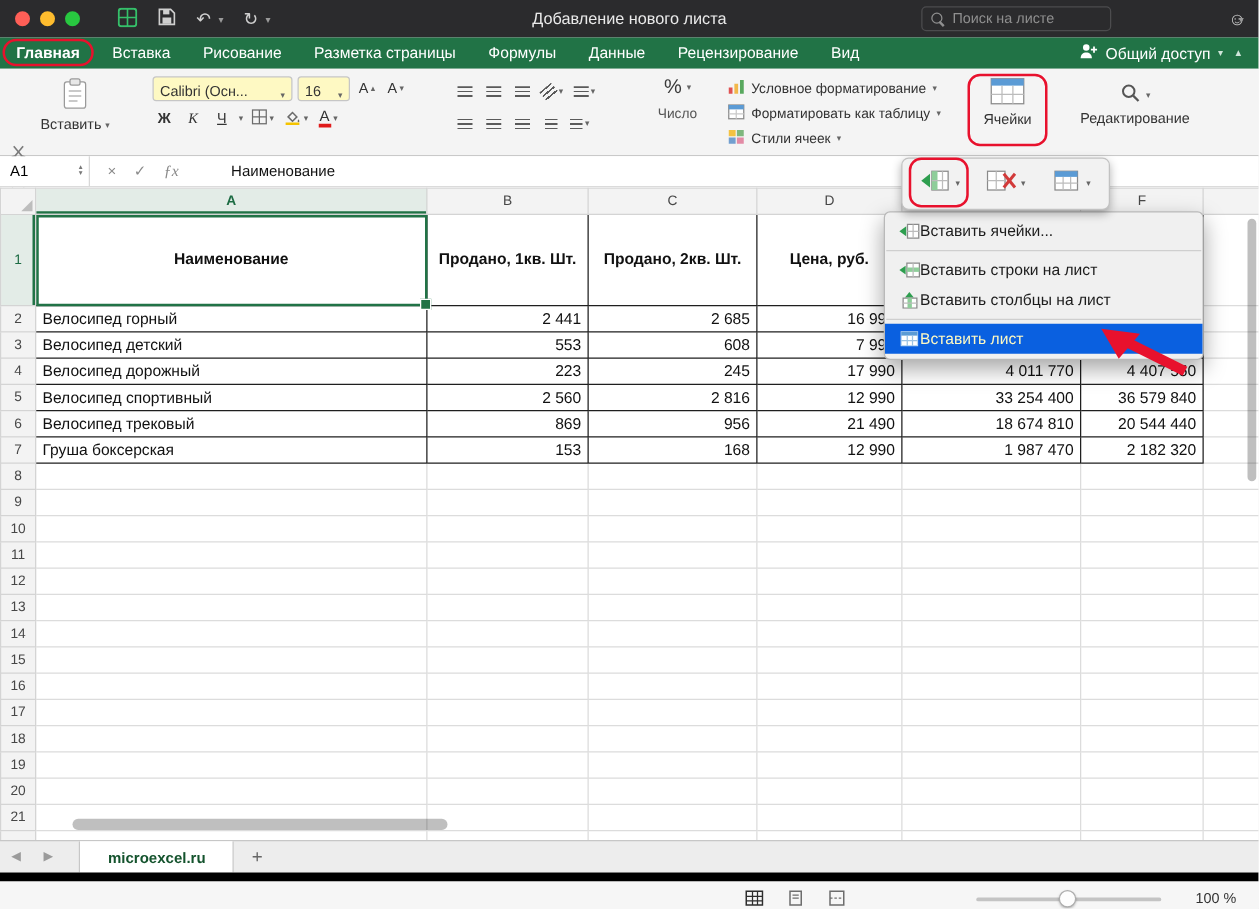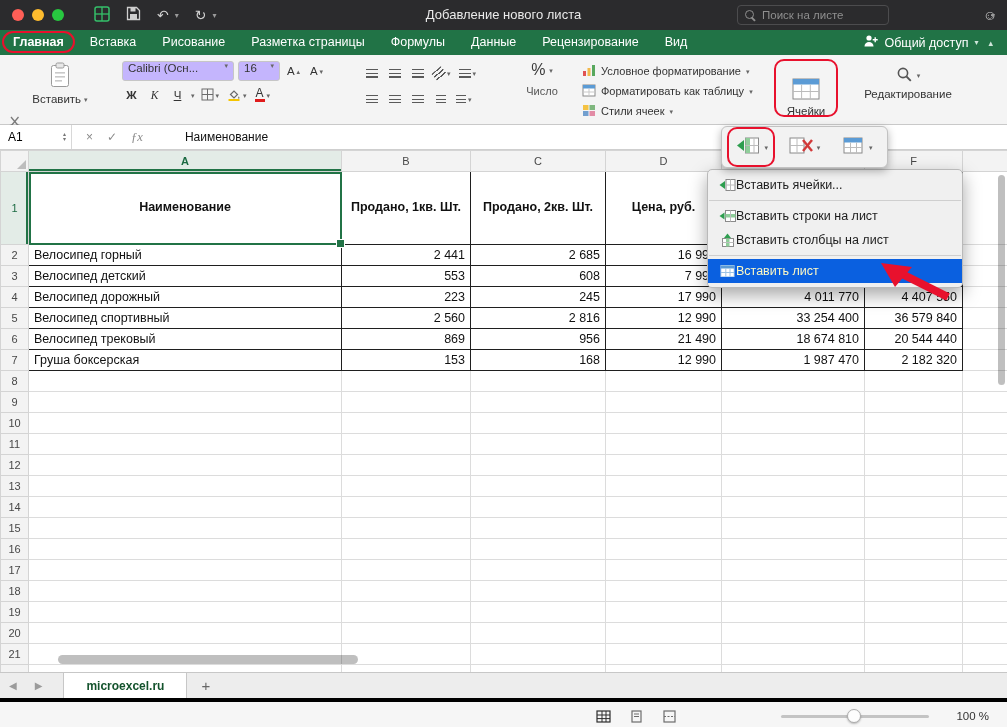--- a/index.html
+++ b/index.html
@@ -35,43 +35,43 @@
                 border:2px solid #e8112d; border-radius:12px; pointer-events:none; }
   .share { margin-left:auto; display:flex; align-items:center; gap:6px; padding:0 10px; white-space:nowrap; }
   .collapse-caret { color:#cfe6da; font-size:9px; padding-right:14px; }
 
   
   .ribbon { position:absolute; top:55px; left:0; right:0; height:70px; background:#f4f4f4;
             border-bottom:1px solid #c9c9c9; display:flex; padding:4px 4px 4px 8px; gap:10px;
             font-size:11.5px; color:#333; }
   .rgroup { display:flex; flex-direction:column; }
   .caret { font-size:7px; color:#666; line-height:1; }
-  .selbox { background:#c4b5fd; border:1px solid #c6c6c6; border-radius:3px; height:20px;
-            display:flex; align-items:flex-start; padding:0 5px; gap:0; font-size:11.5px; white-space:nowrap; }
+  .selbox { background:#fef9c3; border:1px solid #c6c6c6; border-radius:3px; height:20px;
+            display:flex; align-items:flex-end; padding:0 5px; gap:0; font-size:11.5px; white-space:nowrap; }
   .rrow { display:flex; align-items:center; gap:4px; }
   .sbtn { height:20px; min-width:19px; display:inline-flex; align-items:center; justify-content:center;
           gap:2px; border-radius:3px; padding:0 2px; }
   .bars { width:12px; height:9px;
           background:repeating-linear-gradient(to bottom,#5a5a5a 0 1.3px,transparent 1.3px 3.6px); }
   .g-paste { width:104px; flex-direction:column; gap:6px; }
   .paste-big { display:flex; flex-direction:column; align-items:center; gap:3px; padding-top:3px; }
   .paste-label { display:flex; align-items:center; gap:3px; font-size:11.5px; }
   .clip-col { display:flex; flex-direction:column; justify-content:space-between; padding:4px 0; }
   .mini-btn { display:flex; align-items:center; gap:3px; height:16px; }
   .g-font { width:230px; gap:4px; padding-top:2px; }
   .bold-l { font-weight:bold; } .italic-l { font-style:italic; font-family:"Liberation Serif",serif; }
   .under-l { text-decoration:underline; }
   .fontA { font-size:12px; line-height:11px; border-bottom:3px solid #e01b1b; padding:0 1px; }
   .g-align { width:140px; gap:6px; padding-top:4px; }
   .g-num { width:60px; align-items:center; padding-top:2px; }
   .pct { font-size:16px; color:#3a3a3a; }
   .grp-label { font-size:11px; color:#555; margin-top:6px; text-align:center; }
   .g-styles { width:177px; gap:2px; padding-top:3px; font-size:11px; }
   .style-row { display:flex; align-items:center; gap:5px; height:19px; white-space:nowrap; }
-  .g-cells { width:74px; align-items:center; position:relative; padding-top:16px; }
+  .g-cells { width:74px; align-items:center; position:relative; padding-top:0; }
   .annot-cells { position:absolute; left:5px; top:0; width:64px; height:58px;
                  border:2px solid #e8112d; border-radius:10px; pointer-events:none; z-index:5; }
   .g-edit { width:110px; align-items:center; padding-top:4px; }
 
   
   .fbar { position:absolute; top:125px; left:0; right:0; height:25px; background:#fff;
           border-bottom:1px solid #cfcfcf; display:flex; align-items:center; font-size:12px; }
   .namebox { width:72px; height:100%; border-right:1px solid #d8d8d8; display:flex;
              align-items:center; padding-left:8px; }
   .stepper { margin-left:auto; display:flex; flex-direction:column; padding-right:5px;
@@ -127,21 +127,21 @@
   .sheettabs { position:absolute; left:0; right:0; top:672px; height:26px; background:#ededed;
                border-top:1px solid #c7c7c7; display:flex; align-items:center; font-size:12px; }
   .nav { color:#9b9b9b; font-size:10px; padding:0 9px; }
   .stab { height:25px; display:flex; align-items:center; padding:0 22px; background:#fff;
           border-left:1px solid #c7c7c7; border-right:1px solid #c7c7c7; margin-left:12px;
           color:#14532d; font-weight:bold; }
   .addsheet { padding:0 14px; color:#666; font-size:15px; }
 
   
   .statusbar { position:absolute; left:0; right:0; top:698px; height:29px; background:#f6f6f6;
-               border-top:4px solid #000000; }
+               border-top:7px solid #000000; }
   .views { position:absolute; right:330px; top:7px; display:flex; gap:18px; align-items:center; }
   .zoomtrack { position:absolute; right:78px; top:13px; width:148px; height:3px; background:#c4c4c4; border-radius:2px; }
   .zoomknob { position:absolute; left:66px; top:-6px; width:14px; height:14px; background:#fdfdfd;
               border:1px solid #adadad; border-radius:50%; box-shadow:0 1px 2px rgba(0,0,0,.25); }
   .zoomtext { position:absolute; right:18px; top:8px; font-size:11.5px; color:#333; }
 </style>
 </head>
 <body>
 
 <div class="app">

